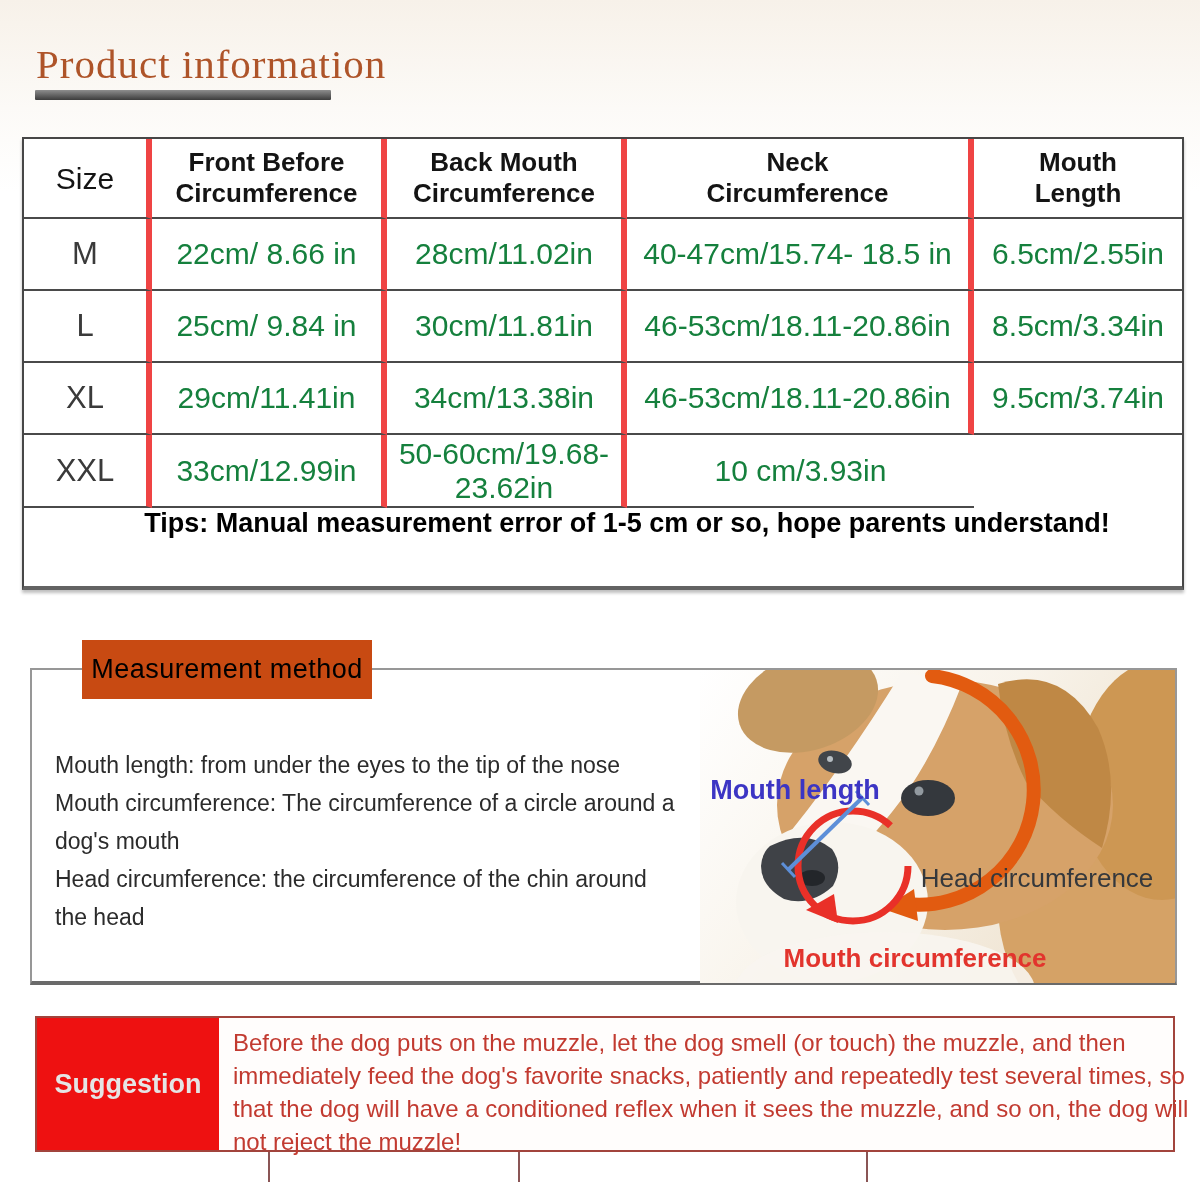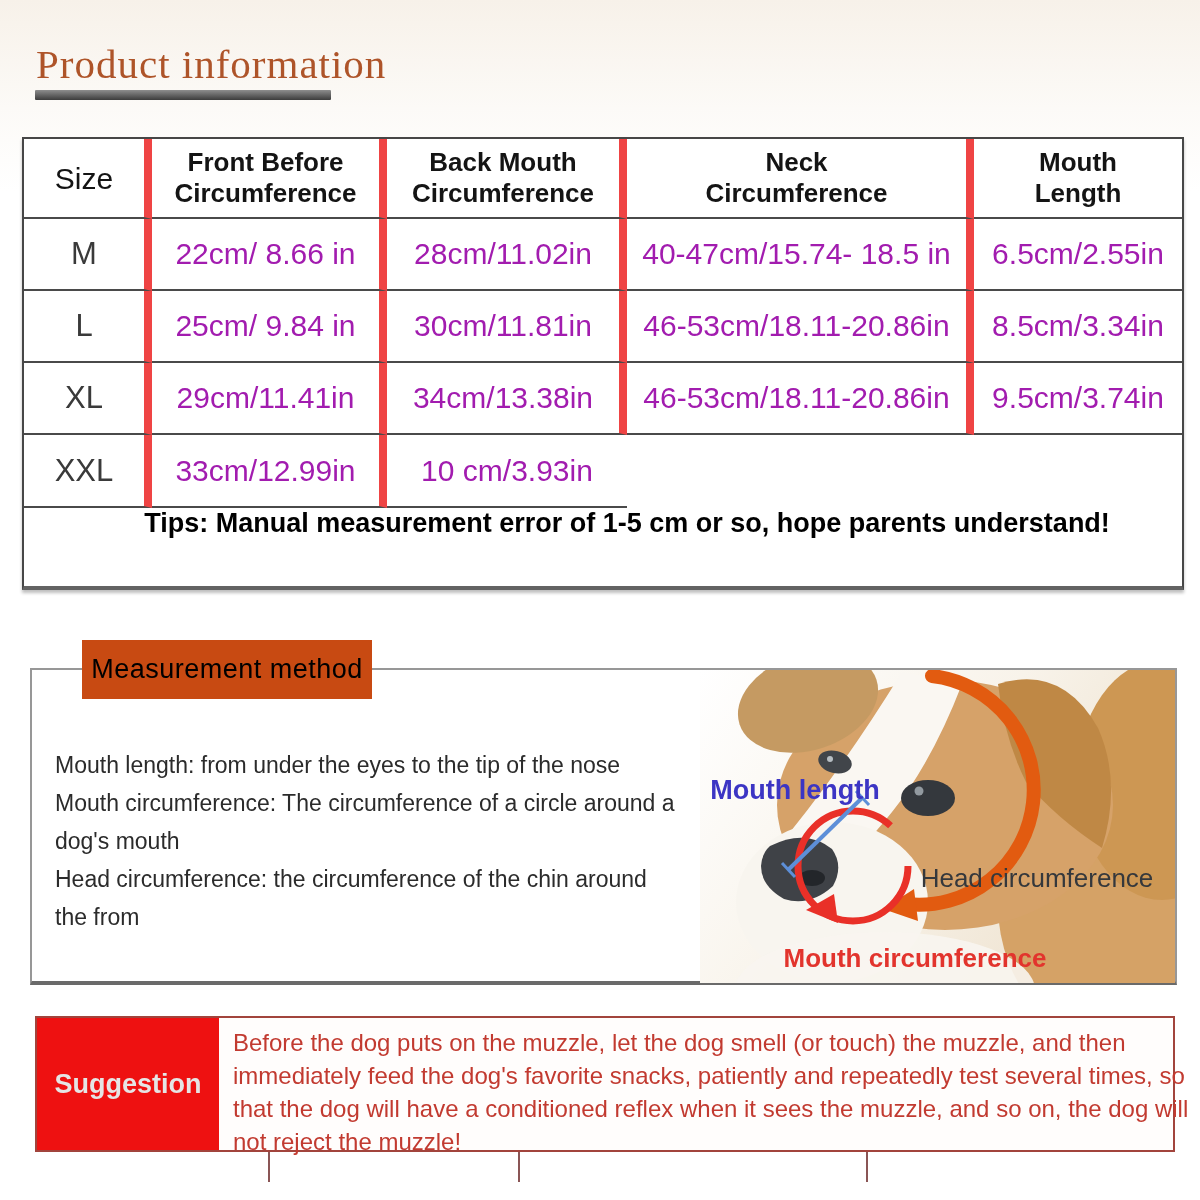--- a/index.html
+++ b/index.html
@@ -21,28 +21,28 @@
   }
   
   .size-table{
     position:absolute;left:22px;top:137px;width:1158px;
     display:grid;grid-template-columns:128px 235px 240px 347px 208px;
     grid-template-rows:80px 72px 72px 72px 73px 78px;
     background:#ffffff;border:2px solid #474747;border-bottom:4px solid #636363;
     box-shadow:0 3px 3px rgba(0,0,0,0.25);box-sizing:content-box;
   }
   .size-table .cell{
-    border-right:8px solid #ef4444;border-bottom:2px solid #4a4a4a;
+    border-right:6px solid #ef4444;border-bottom:2px solid #4a4a4a;
     display:flex;flex-direction:column;align-items:center;justify-content:center;
     text-align:center;
   }
   .size-table .cell.last-col{border-right:none;}
   .size-table .cell.header{font-weight:bold;font-size:26px;line-height:31px;color:#141414;}
   .size-table .cell.header.size-h{font-weight:normal;font-size:30px;}
-  .size-table .cell.data{font-size:30px;font-weight:400;color:#a21caf;letter-spacing:0px;}
+  .size-table .cell.data{font-size:30px;font-weight:400;color:#15803d;letter-spacing:0px;}
   .size-table .cell.size-col{font-size:31px;color:#3a3a3a;}
   .size-table .tips-row{
     grid-column:1 / -1;border-bottom:none;border-right:none;
     display:flex;align-items:center;justify-content:flex-start;
     padding-left:48px;font-weight:bold;font-size:27px;color:#000;
   }
   
   .measure-box{
     position:absolute;left:30px;top:668px;width:1147px;height:317px;
     border:2px solid #979797;border-bottom:4px solid #6a6a6a;
@@ -121,34 +121,35 @@
     <div class="cell data last-col">8.5cm/3.34in</div>
 
     <div class="cell data size-col">XL</div>
     <div class="cell data">29cm/11.41in</div>
     <div class="cell data">34cm/13.38in</div>
     <div class="cell data">46-53cm/18.11-20.86in</div>
     <div class="cell data last-col">9.5cm/3.74in</div>
 
     <div class="cell data size-col">XXL</div>
     <div class="cell data">33cm/12.99in</div>
+    <div class="cell data">50-60cm/19.68-23.62in</div>
     <div class="cell data last-col">10 cm/3.93in</div>
 
     <div class="cell tips-row">Tips: Manual measurement error of 1-5 cm or so, hope parents understand!</div>
   </div>
 
   <div class="measure-box"></div>
   <div class="measure-heading">Measurement method</div>
 
   <div class="measure-text">
     <div class="mline">Mouth length: from under the eyes to the tip of the nose</div>
     <div class="mline">Mouth circumference: The circumference of a circle around a</div>
     <div class="mline">dog's mouth</div>
     <div class="mline">Head circumference: the circumference of the chin around</div>
-    <div class="mline">the from</div>
+    <div class="mline">the head</div>
   </div>
 
   <svg class="dog-svg" viewBox="0 0 475 313">
     <defs>
       <linearGradient id="bgGrad" x1="0" y1="0" x2="1" y2="0.5">
         <stop offset="0" stop-color="#ffffff"></stop>
         <stop offset="0.55" stop-color="#f8f3ea"></stop>
         <stop offset="1" stop-color="#eee2cf"></stop>
       </linearGradient>
     </defs>

